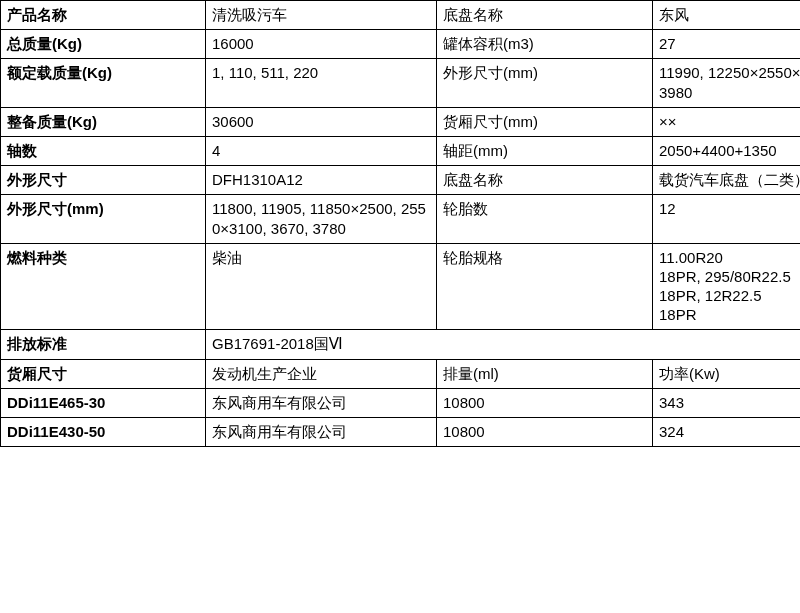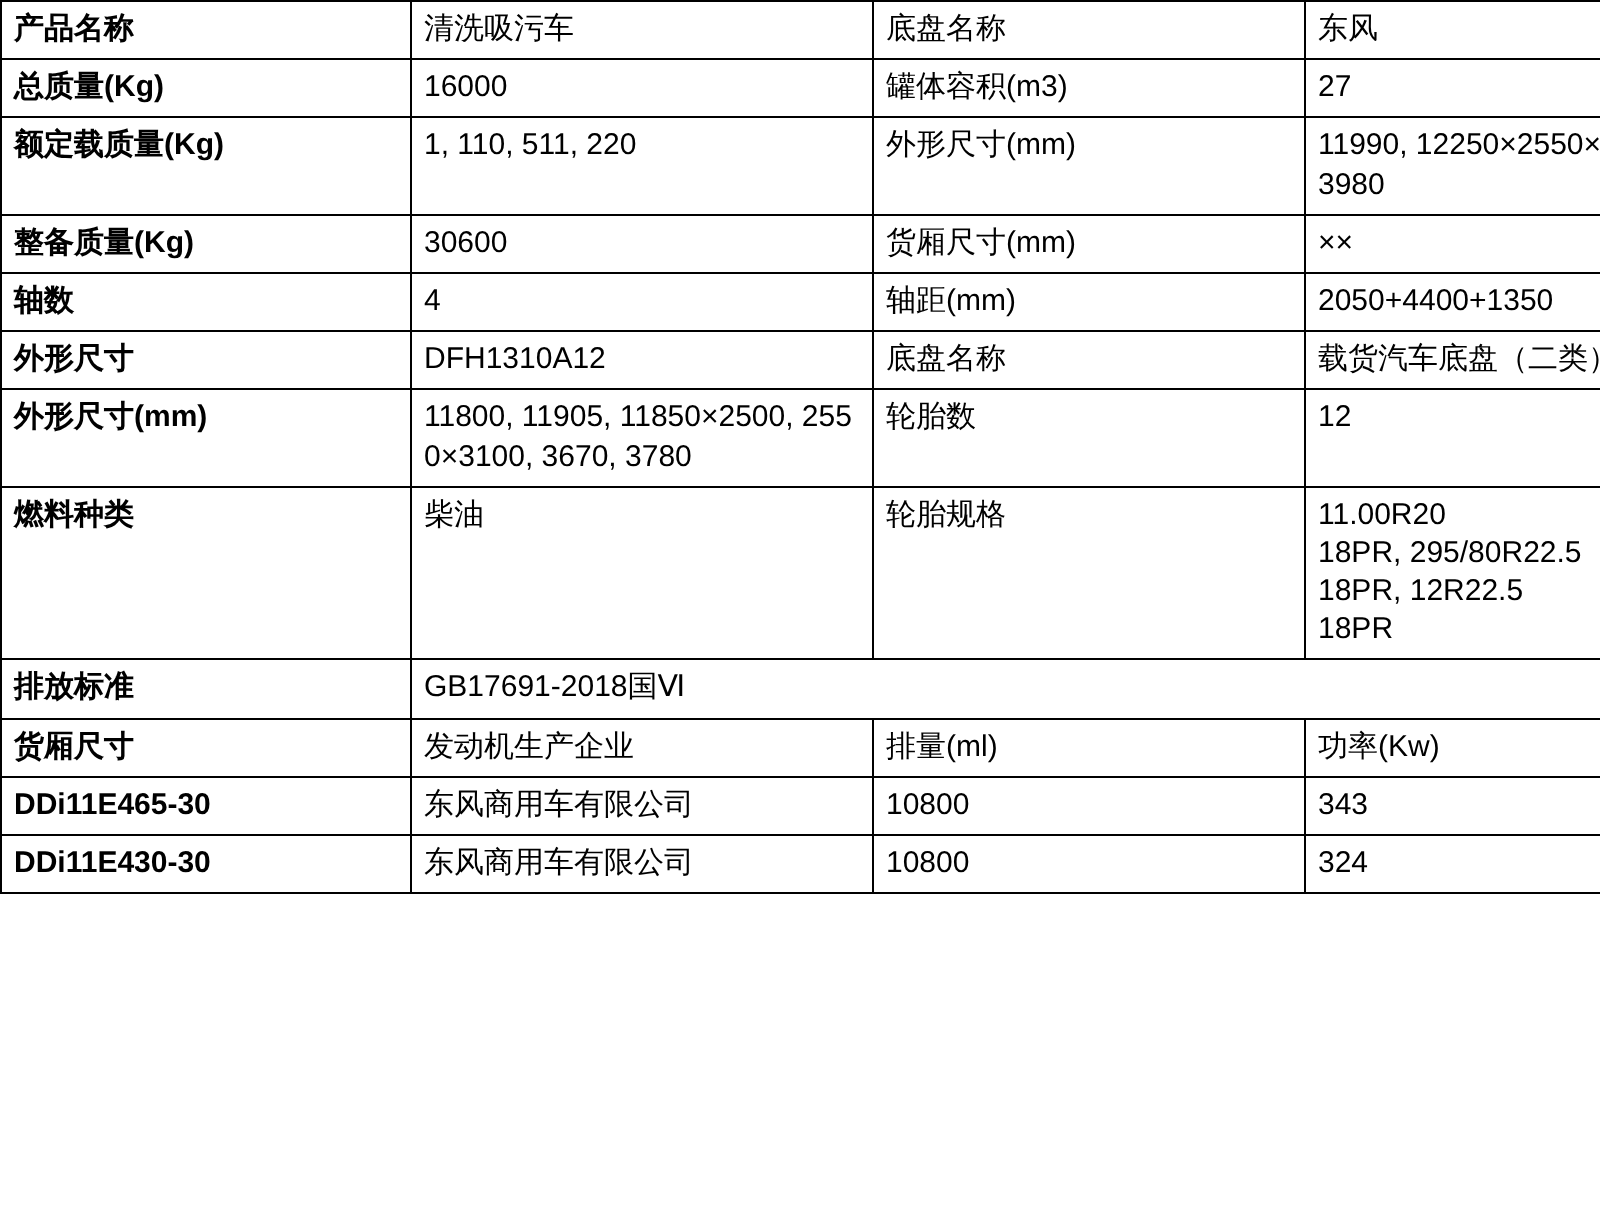--- a/index.html
+++ b/index.html
@@ -107,19 +107,19 @@
       <td class="c3">排量(ml)</td>
       <td class="c4">功率(Kw)</td>
     </tr>
     <tr class="engine-row">
       <td class="c1">DDi11E465-30</td>
       <td class="c2">东风商用车有限公司</td>
       <td class="c3">10800</td>
       <td class="c4">343</td>
     </tr>
     <tr class="engine-row">
-      <td class="c1">DDi11E430-30</td>
+      <td class="c1">DDi11E430-50</td>
       <td class="c2">东风商用车有限公司</td>
       <td class="c3">10800</td>
       <td class="c4">324</td>
     </tr>
   </tbody>
 </table>
 
 </body></html>

